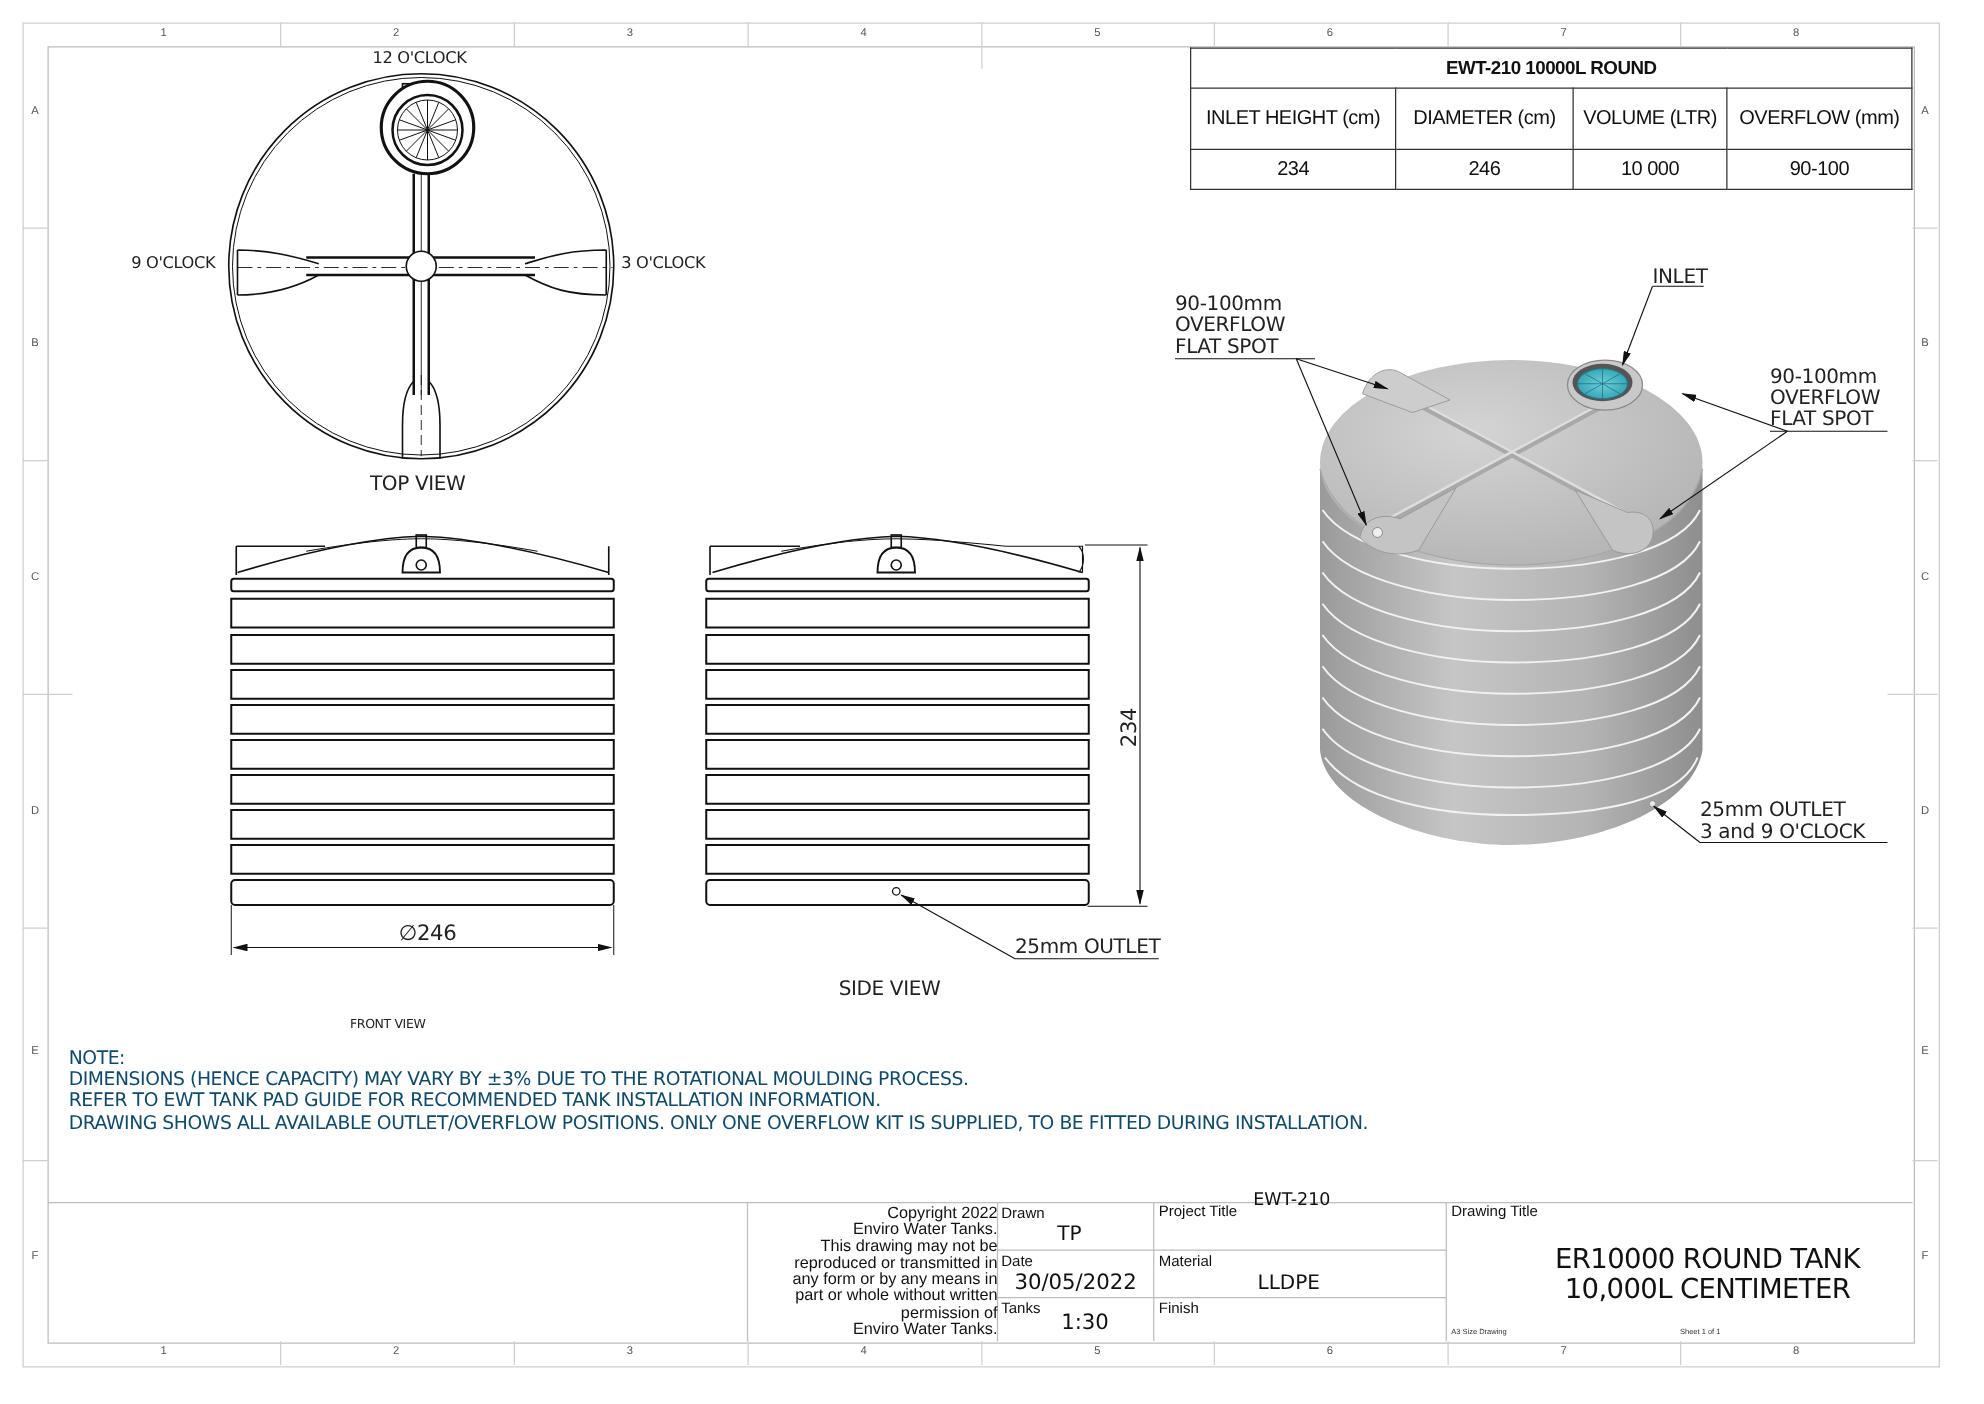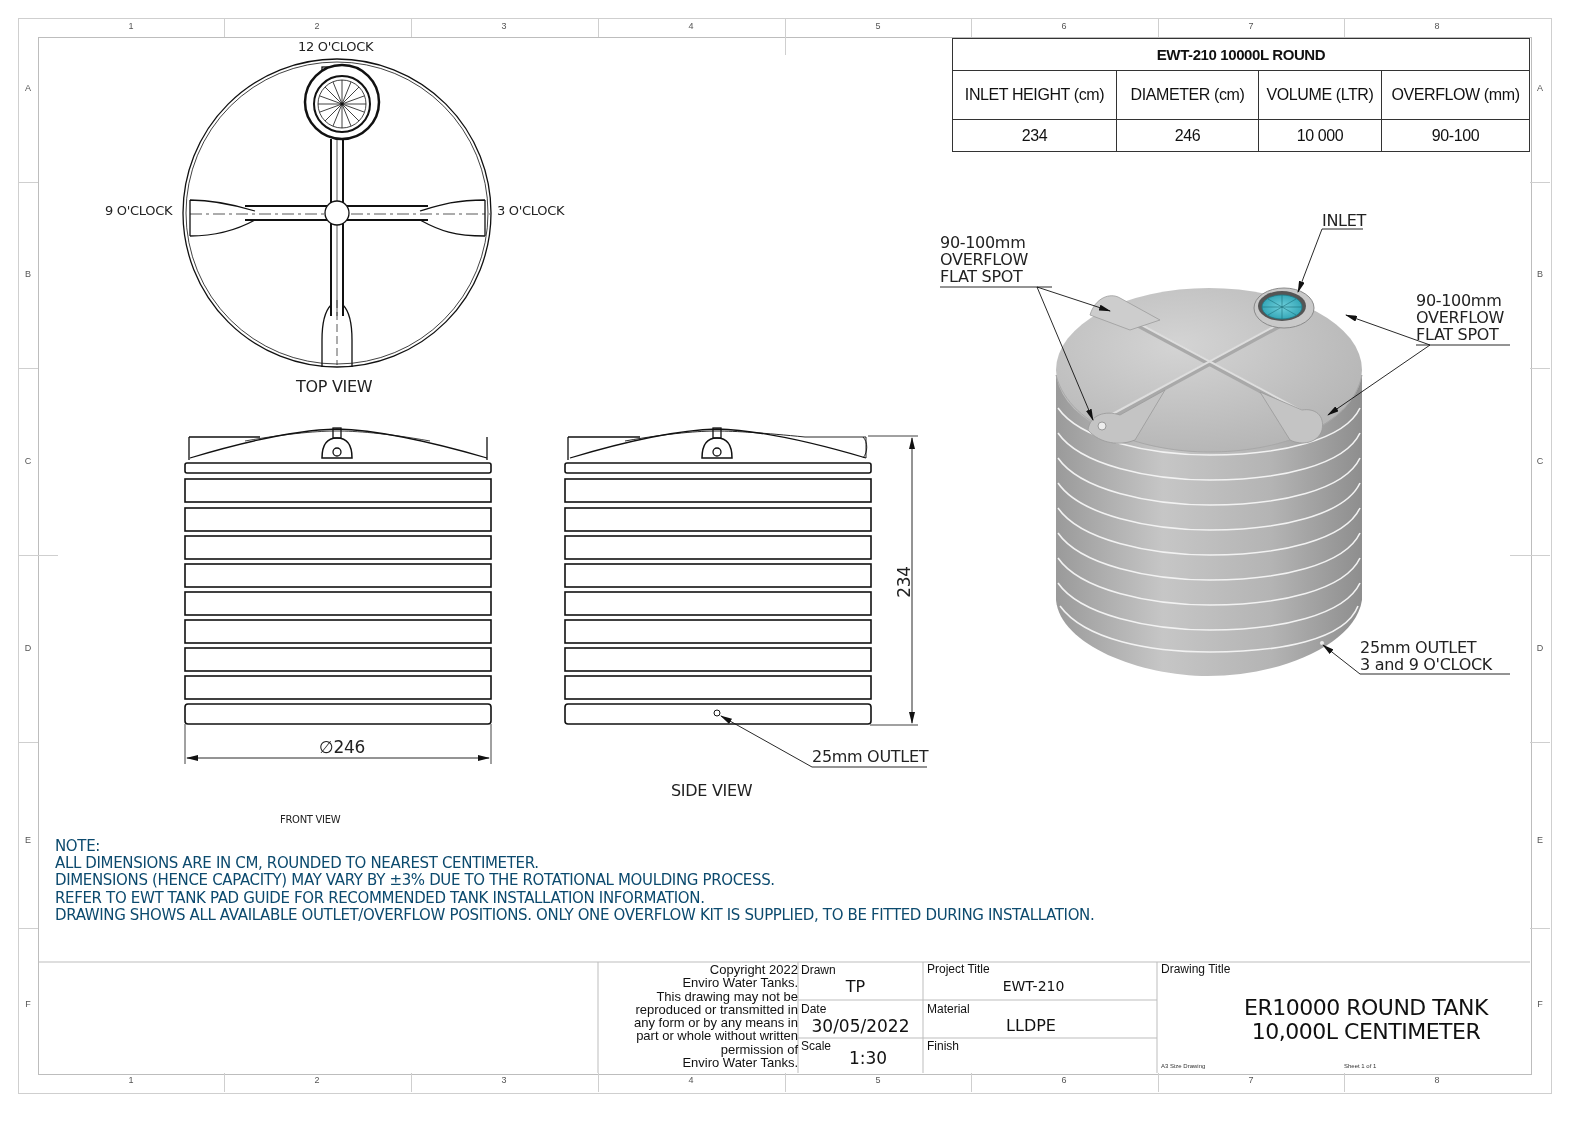--- a/index.html
+++ b/index.html
@@ -330,46 +330,45 @@
   <div>OVERFLOW</div>
   <div>FLAT SPOT</div>
 </div>
 <div class="abs lbl" style="left:1360px;top:639px;font-size:16px;line-height:17px">
   <div>25mm OUTLET</div>
   <div>3 and 9 O'CLOCK</div>
 </div>
 
 <div class="abs notes">
   <div>NOTE:</div>
-  <div>ALL DIMENSIONS ARE IN CM, ROUNDED TO NEAREST CENTIMETER.</div>
   <div>DIMENSIONS (HENCE CAPACITY) MAY VARY BY ±3% DUE TO THE ROTATIONAL MOULDING PROCESS.</div>
   <div>REFER TO EWT TANK PAD GUIDE FOR RECOMMENDED TANK INSTALLATION INFORMATION.</div>
   <div>DRAWING SHOWS ALL AVAILABLE OUTLET/OVERFLOW POSITIONS. ONLY ONE OVERFLOW KIT IS SUPPLIED, TO BE FITTED DURING INSTALLATION.</div>
 </div>
 
 <div class="abs copyright">
   <div>Copyright 2022</div>
   <div>Enviro Water Tanks.</div>
   <div>This drawing may not be</div>
   <div>reproduced or transmitted in</div>
   <div>any form or by any means in</div>
   <div>part or whole without written</div>
   <div>permission of</div>
   <div>Enviro Water Tanks.</div>
 </div>
 
 <div class="abs tb-small" style="left:801px;top:963px">Drawn</div>
 <div class="abs tb-val" style="left:798px;top:977px;width:115px">TP</div>
 <div class="abs tb-small" style="left:801px;top:1002px">Date</div>
 <div class="abs tb-val" style="left:798px;top:1016px;width:125px;font-size:17px">30/05/2022</div>
-<div class="abs tb-small" style="left:801px;top:1039px">Scale</div>
+<div class="abs tb-small" style="left:801px;top:1039px">Tanks</div>
 <div class="abs tb-val" style="left:798px;top:1048px;width:140px;font-size:17px">1:30</div>
 
 <div class="abs tb-small" style="left:927px;top:962px">Project Title</div>
-<div class="abs tb-val" style="left:923px;top:978px;width:221px;font-size:14px">EWT-210</div>
+<div class="abs tb-val" style="left:923px;top:952px;width:221px;font-size:14px">EWT-210</div>
 <div class="abs tb-small" style="left:927px;top:1002px">Material</div>
 <div class="abs tb-val" style="left:923px;top:1016px;width:216px">LLDPE</div>
 <div class="abs tb-small" style="left:927px;top:1039px">Finish</div>
 <div class="abs tb-val" style="left:923px;top:1054px;width:234px"></div>
 
 <div class="abs tb-small" style="left:1161px;top:962px">Drawing Title</div>
 <div class="abs dtitle">
   <div>ER10000 ROUND TANK</div>
   <div>10,000L CENTIMETER</div>
 </div>

